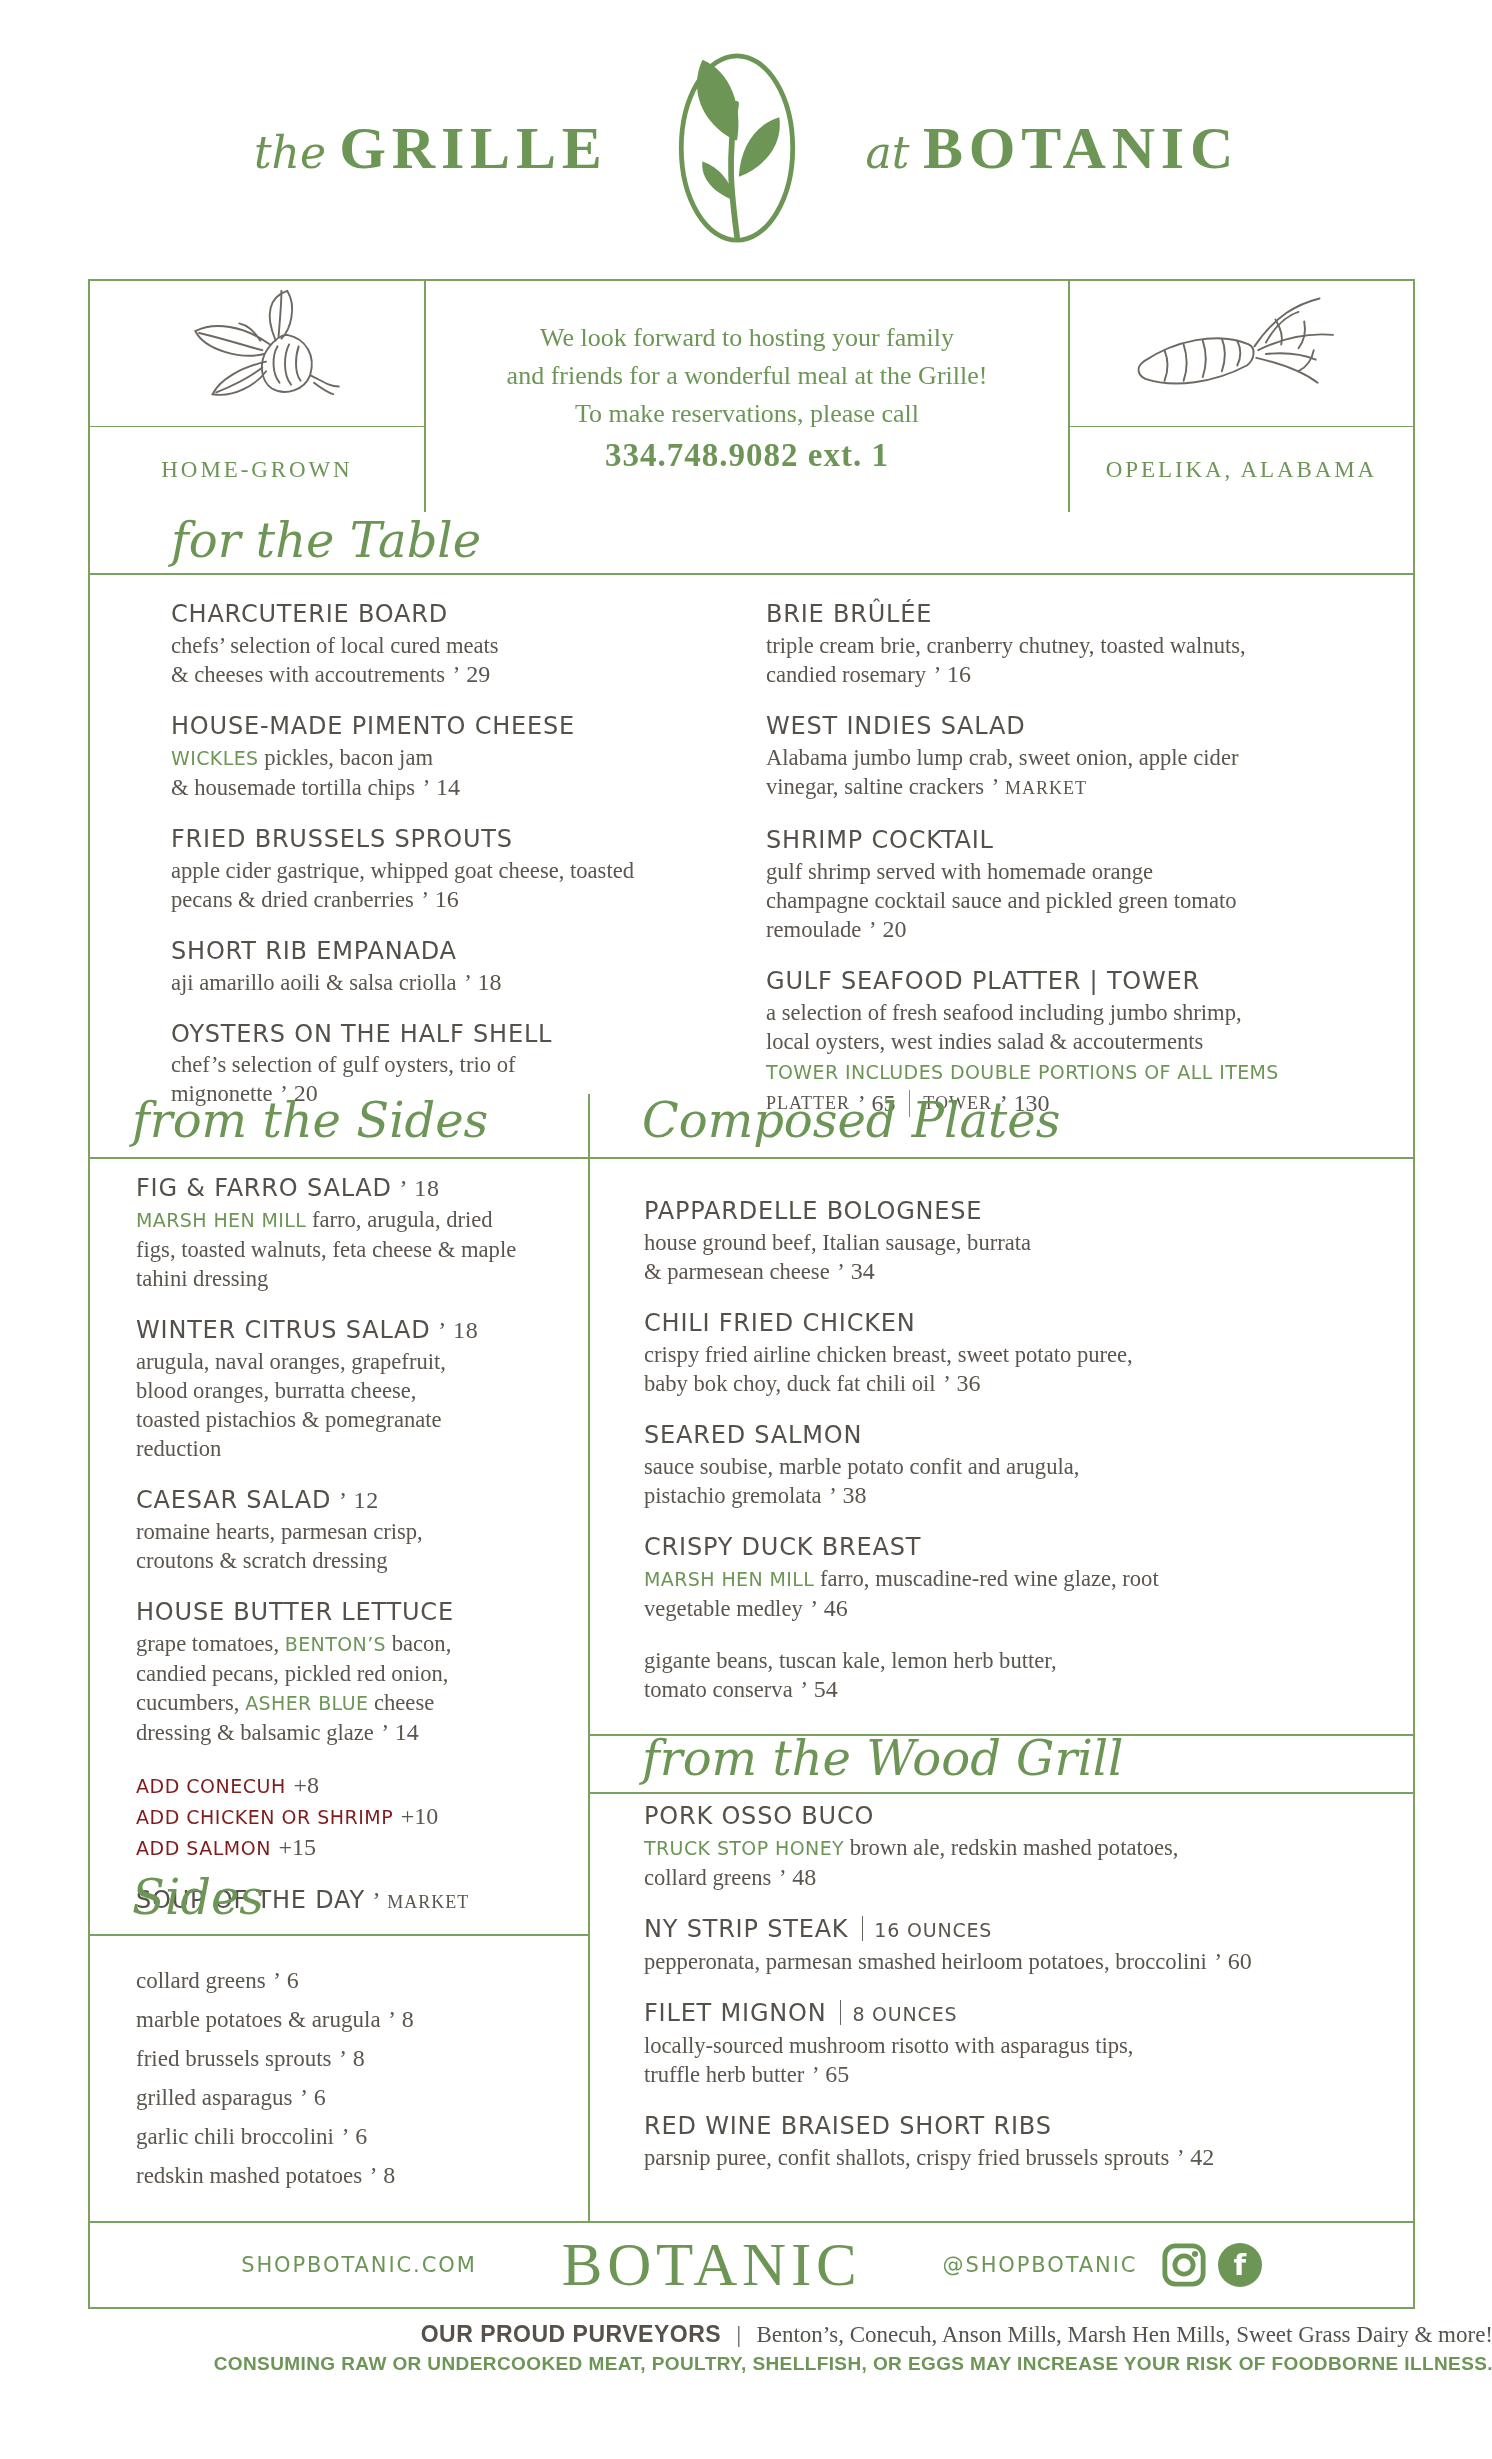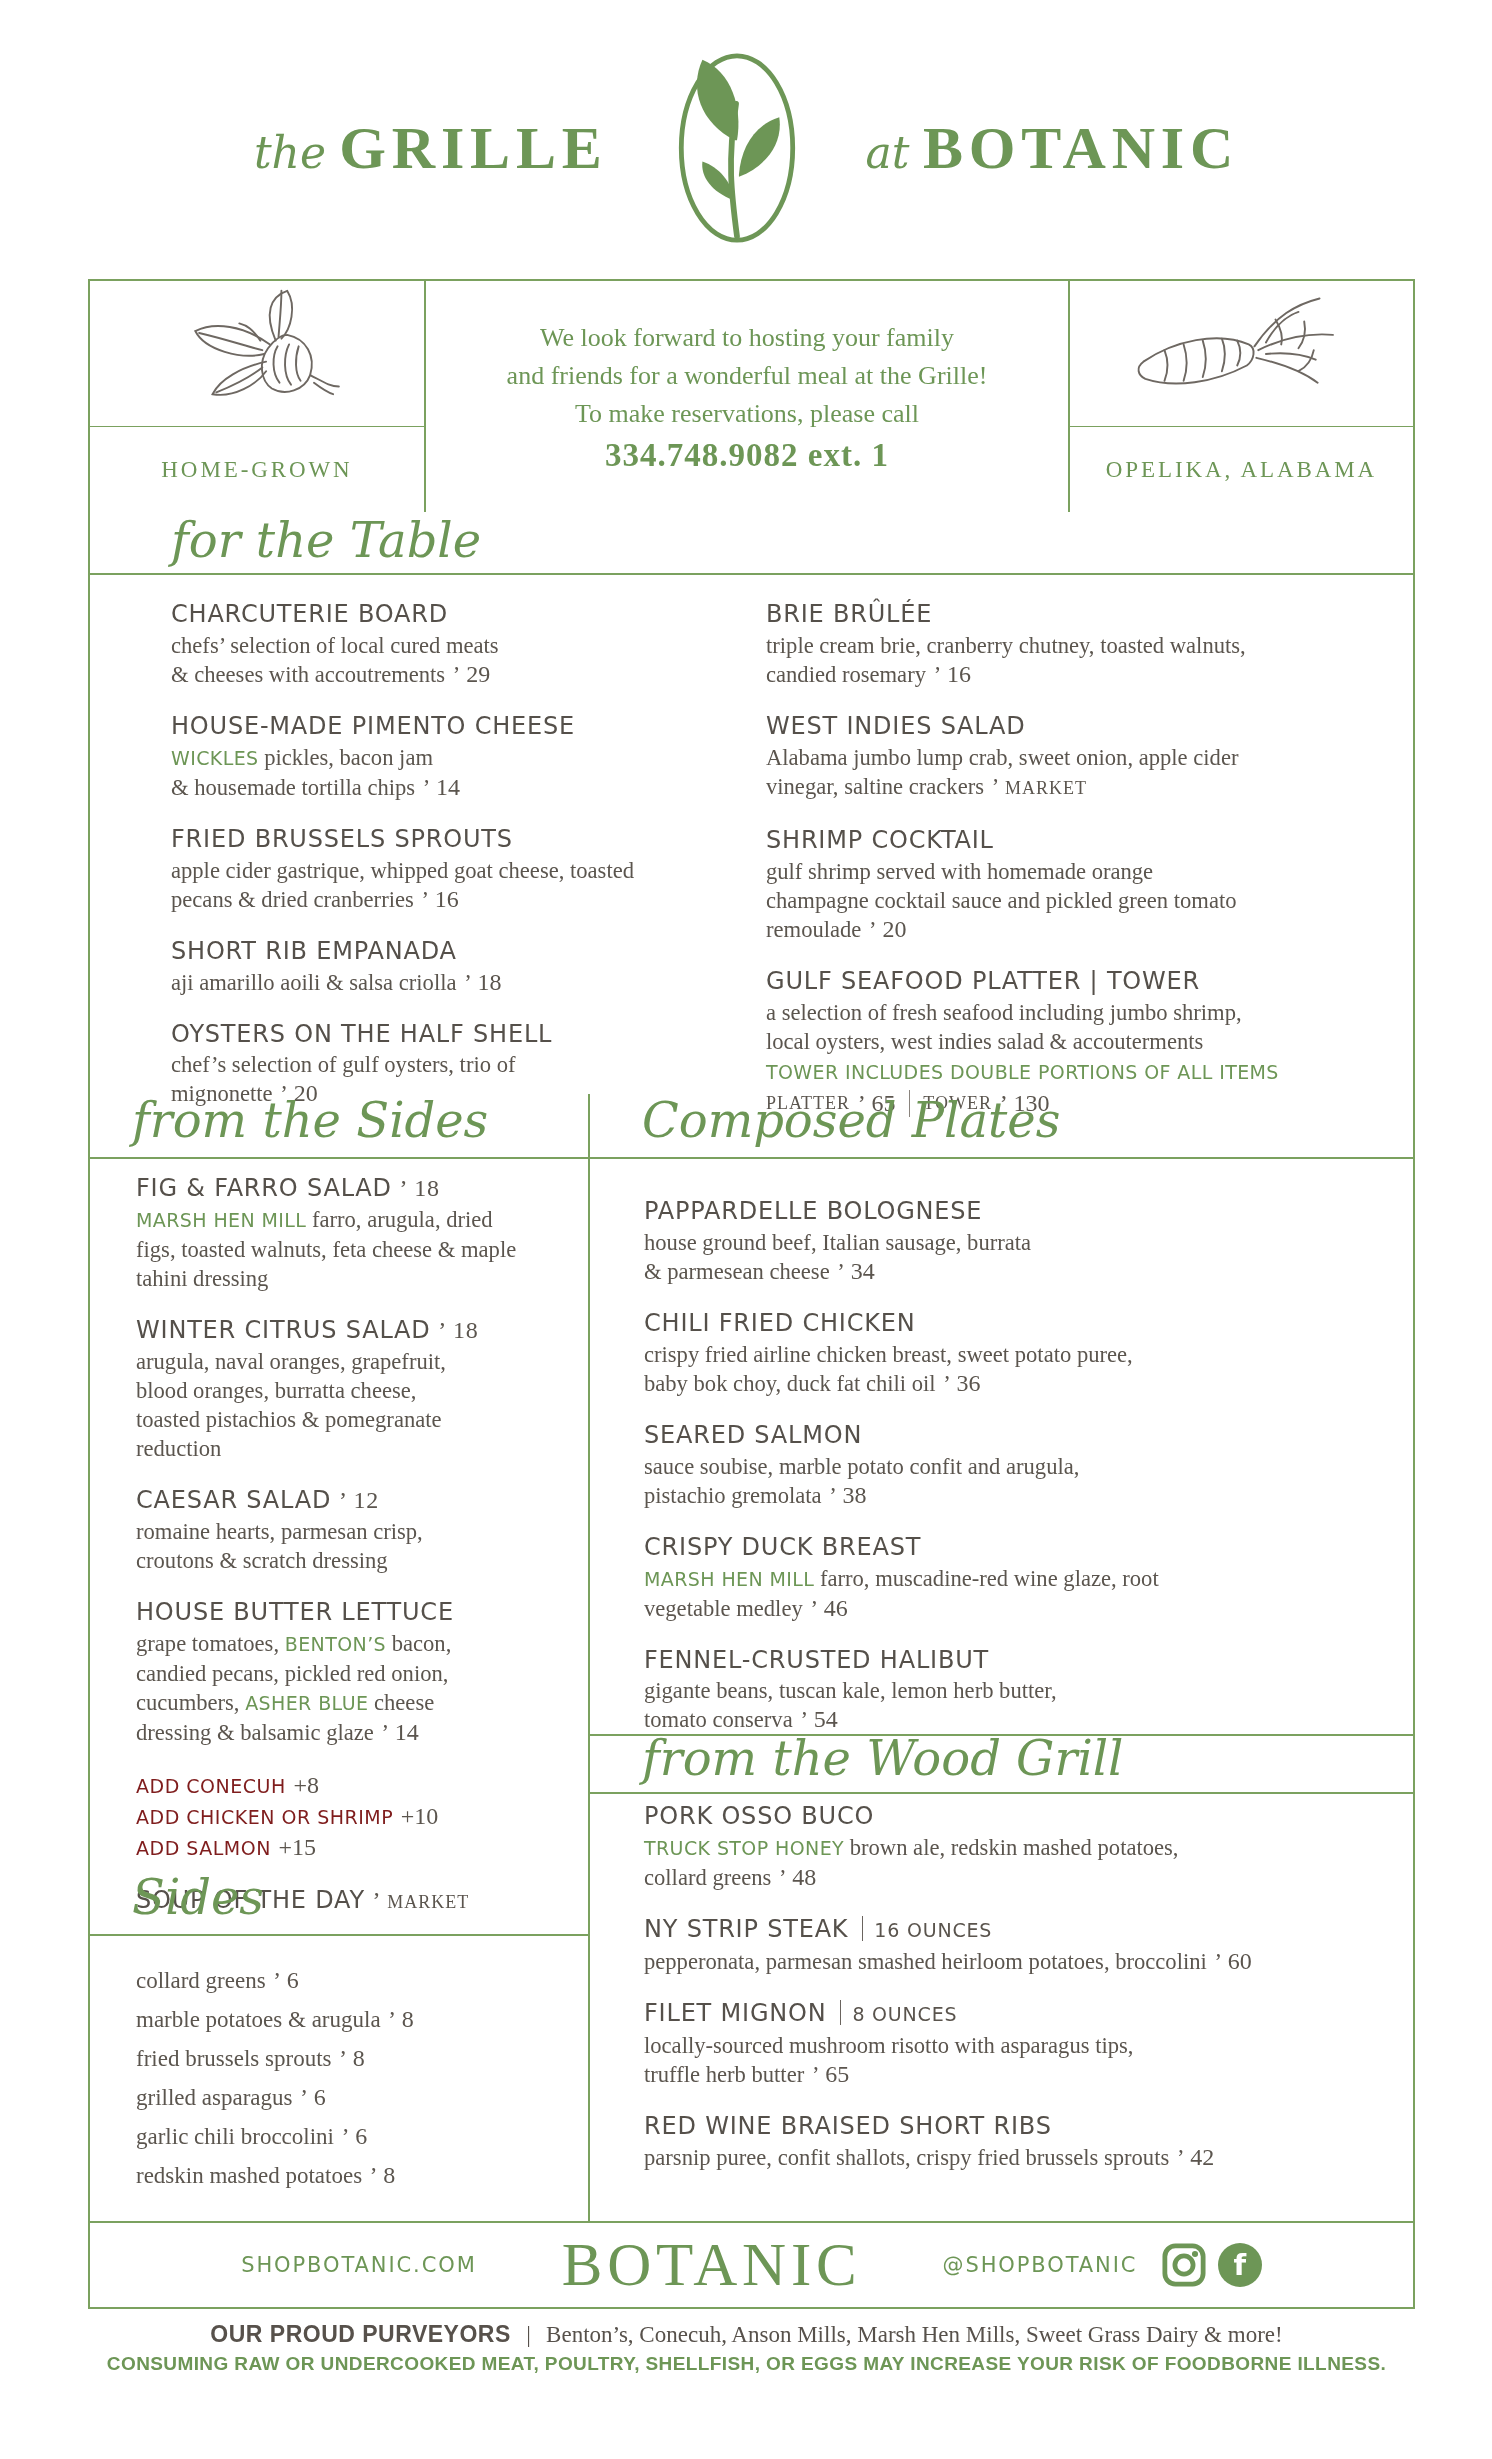--- a/index.html
+++ b/index.html
@@ -95,21 +95,21 @@
   .footer-brand{ font-family:"Liberation Serif", serif; font-size:61px; letter-spacing:4.8px;
         color:#6d9656; font-weight:normal;}
   .footer-handle{ font-family:"DejaVu Sans", sans-serif; font-size:21px; letter-spacing:1.9px;
         color:#6d9656; margin-left:81px; margin-right:25px; text-decoration:none;}
   .social{ display:flex; align-items:center; gap:11.5px;}
   .fb-circle{ width:44px; height:44px; border-radius:50%; background:#6d9656; color:#fff;
         display:flex; align-items:center; justify-content:center;
         font-family:"DejaVu Sans", sans-serif; font-weight:bold; font-size:29px;}
 
   
-  .fine-print{ position:absolute; left:0; right:0; top:2321px; text-align:center;}
+  .fine-print{ position:absolute; left:0; right:0; top:2321px; text-align:right;}
   .purveyors{ font-size:23px; color:#57514b;}
   .purveyors .pv-label{ font-family:"Liberation Sans", sans-serif; font-size:23px; letter-spacing:0.5px; font-weight:bold;}
   .purveyors .pv-div{ padding:0 9.6px; color:#57514b;}
   .disclaimer{ font-family:"Liberation Sans", sans-serif; font-size:19px; letter-spacing:0.4px;
         color:#6d9656; line-height:26px; margin-top:5.8px; font-weight:bold;}
   .disclaimer.first{ margin-top:3px;}
   .sketch{ stroke:#6e6862; fill:none; stroke-width:2; stroke-linecap:round;}
 </style>
 </head>
 <body>
@@ -330,21 +330,20 @@
               <h3 class="item-name"><span class="nm">SEARED SALMON</span></h3>
               <p class="item-desc">sauce soubise, marble potato confit and arugula,
 pistachio gremolata<span class="sep">’</span><span class="price">38</span></p>
             </div>
             <div class="menu-item">
               <h3 class="item-name"><span class="nm">CRISPY DUCK BREAST</span></h3>
               <p class="item-desc"><span class="accent">MARSH HEN MILL</span> farro, muscadine-red wine glaze, root
 vegetable medley<span class="sep">’</span><span class="price">46</span></p>
             </div>
             <div class="menu-item">
-              <h3 class="item-name"><span class="nm">FENNEL-CRUSTED HALIBUT</span></h3>
               <p class="item-desc">gigante beans, tuscan kale, lemon herb butter,
 tomato conserva<span class="sep">’</span><span class="price">54</span></p>
             </div>
           </div>
         <div class="band wood-band">
           <span class="script-heading">from the Wood Grill</span>
         </div>
         <div class="wood-content">
             <div class="menu-item">
               <h3 class="item-name"><span class="nm">PORK OSSO BUCO</span></h3>

